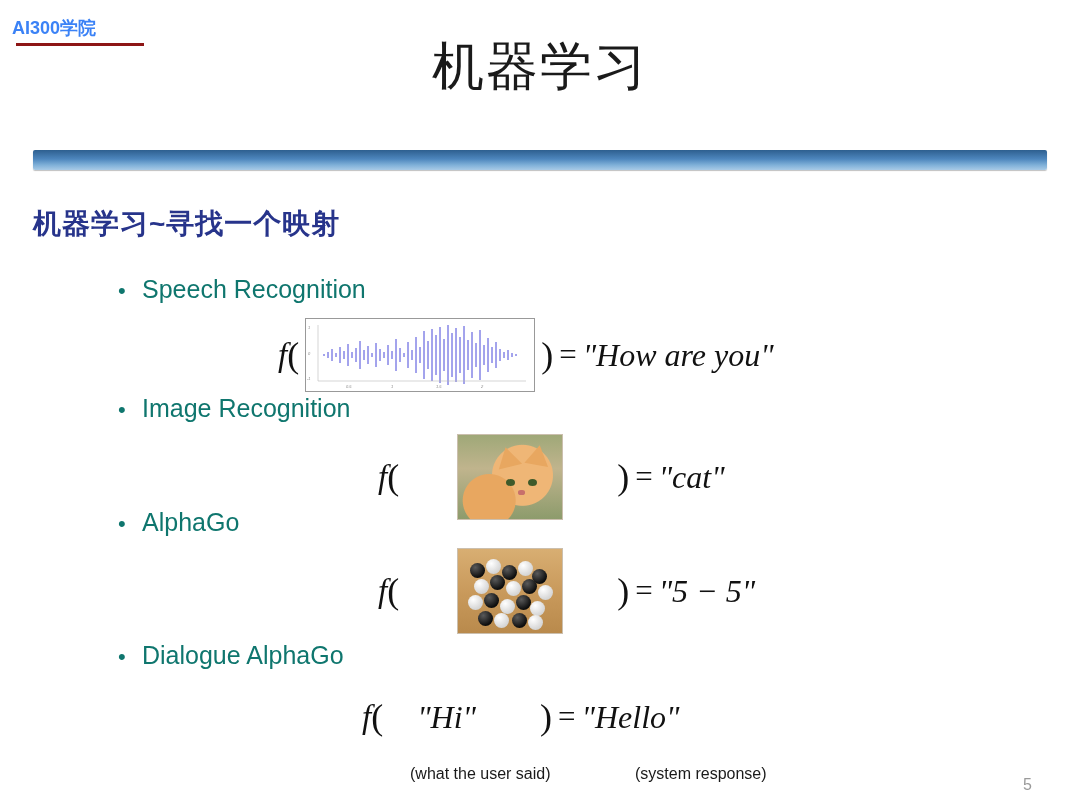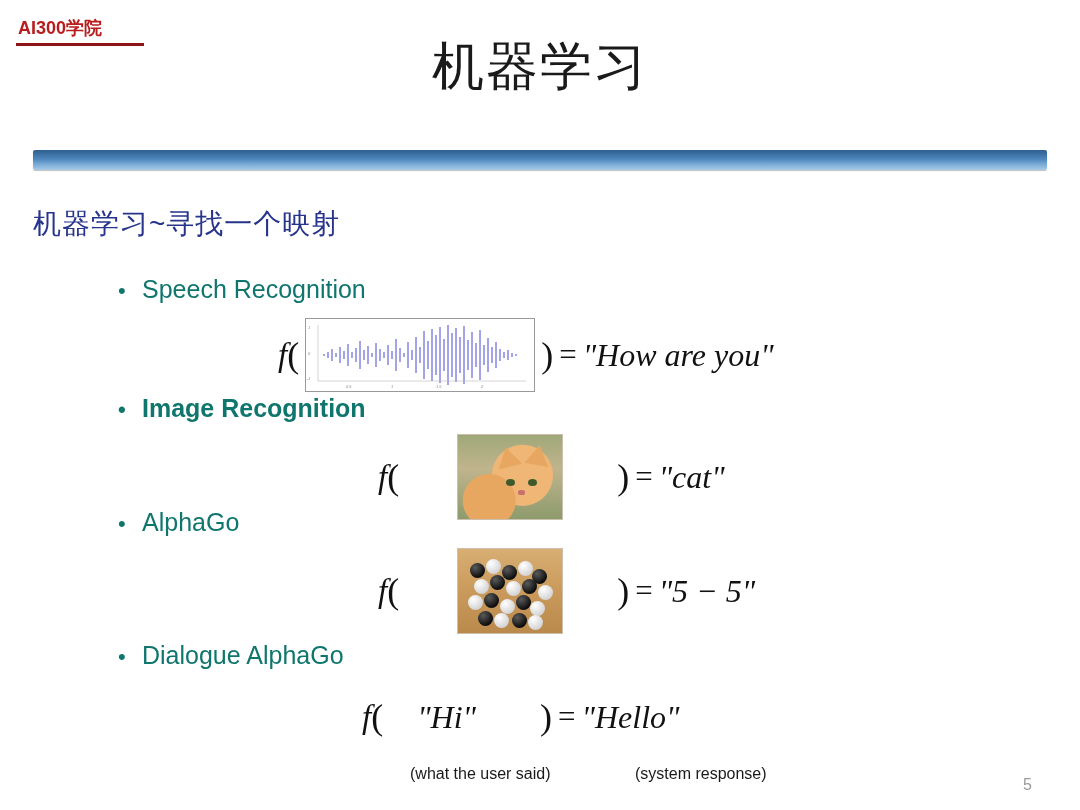--- a/index.html
+++ b/index.html
@@ -29,23 +29,22 @@
     font-weight: bold;
     color: #8d1515;
     letter-spacing: -2px;
     line-height: 54px;
     margin-left: 4px;
   }
   .logo-sub {
     font-family: "Liberation Sans", sans-serif;
     font-size: 18px;
     font-weight: bold;
-    color: #b91c1c;
+    color: #3b82f6;
     letter-spacing: 0px;
-    margin-left: 6px;
     margin-top: 2px;
   }
   .logo-underline {
     width: 128px;
     height: 3px;
     background: #8d1515;
     margin-top: 3px;
     margin-left: 4px;
   }
 
@@ -73,21 +72,21 @@
     border-radius: 2px;
     box-shadow: 0 1px 1px rgba(0,0,0,0.25);
   }
 
   
   .section-heading {
     position: absolute;
     left: 33px;
     top: 205px;
     font-size: 28px;
-    font-weight: normal;
+    font-weight: bold;
     color: #27348b;
     letter-spacing: 1px;
     text-align: right;
   }
 
   
   .bullet {
     position: absolute;
     font-size: 25px;
     color: #0f766e;
@@ -309,21 +308,21 @@
         <text x="2" y="36">0</text>
         <text x="1" y="61">-1</text>
       </g>
     </svg>
   </span>
   <span class="paren">)</span>
   <span class="eq">=</span>
   <span class="result">"How are you"</span>
 </div>
 
-<div class="bullet" style="top:394px;font-weight:bold;">
+<div class="bullet" style="top:394px;">
   <span class="dot">•</span><span>Image Recognition</span>
 </div>
 
 <div class="formula" style="left:378px; top:434px;">
   <span class="fn">f</span>
   <span class="paren">(</span>
   <span class="photo photo-cat" style="margin-left:58px;">
     <span class="cat-ear-l"></span>
     <span class="cat-ear-r"></span>
     <span class="cat-eye-l"></span>

